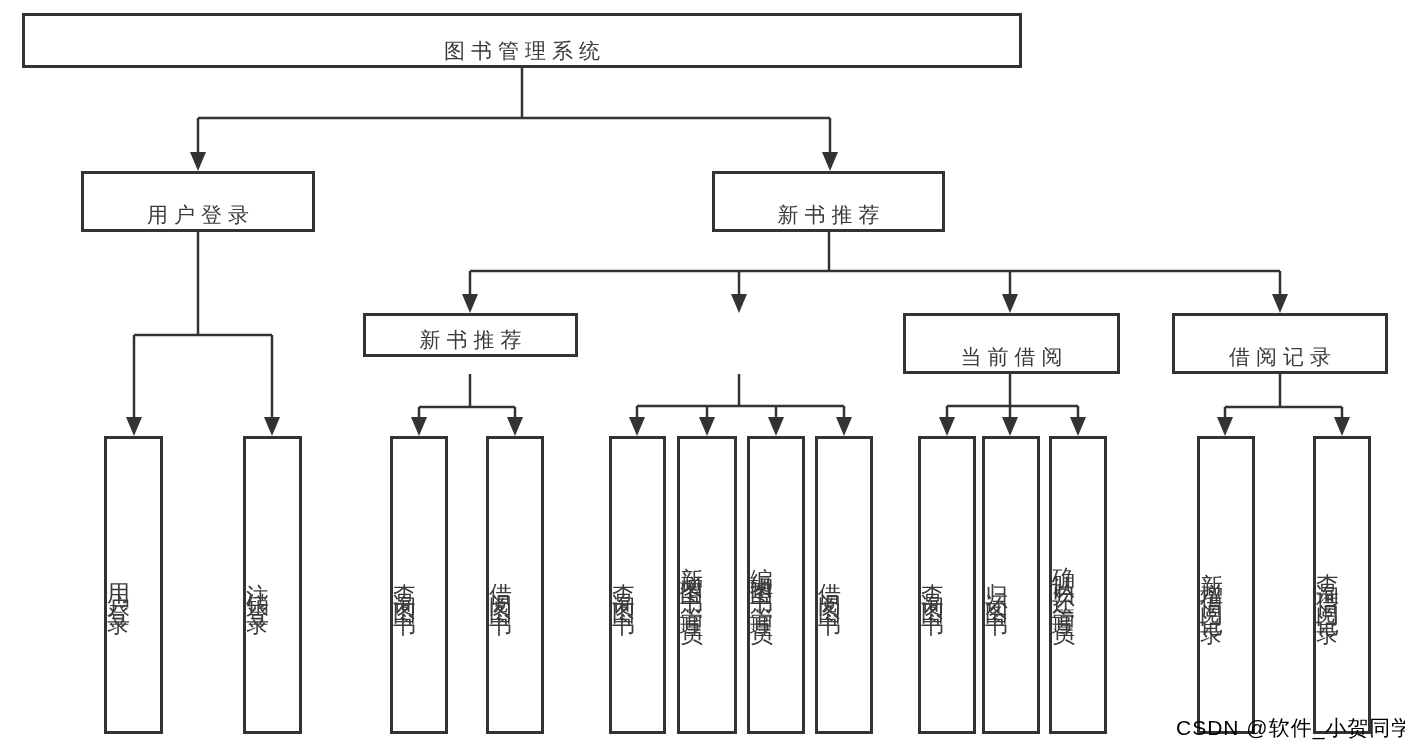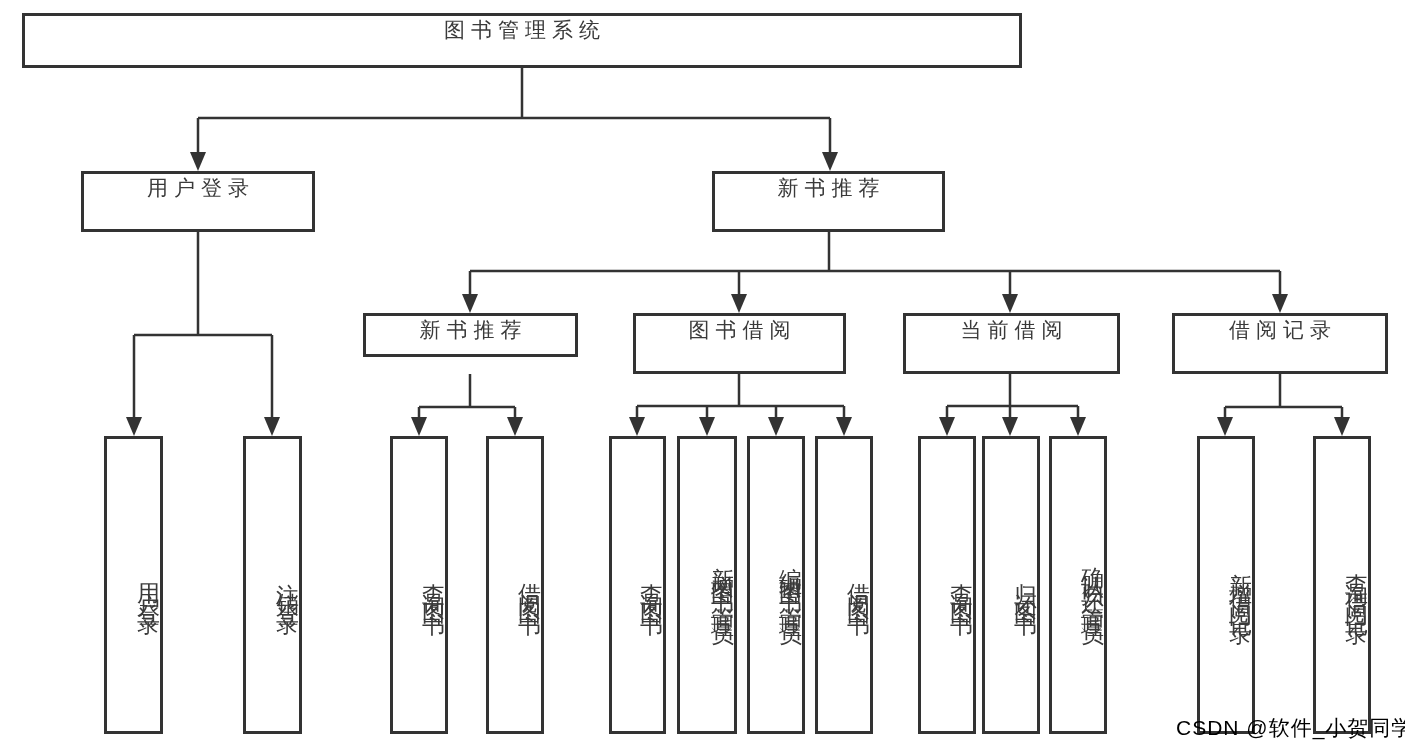--- a/index.html
+++ b/index.html
@@ -10,21 +10,21 @@
     font-family:"Liberation Sans", sans-serif;
     overflow:hidden;
   }
   .connectors { position:absolute; left:0; top:0; width:1405px; height:747px; }
   .box {
     position:absolute;
     box-sizing:border-box;
     border:3px solid #333333;
     background:#ffffff;
     display:flex;
-    align-items:flex-start;
+    align-items:flex-end;
     justify-content:center;
     color:#3a3a3a;
   }
   .box.h { font-size:21px; letter-spacing:6px; text-indent:6px; white-space:nowrap; }
   .box.v {
     writing-mode:vertical-rl;
     text-orientation:mixed;
     font-size:23px;
     letter-spacing:10px;
     line-height:1;
@@ -100,23 +100,20 @@
   <div class="box h" style="left:81px;top:171px;width:234px;height:61px">
     <span>用户登录</span>
   </div>
   <div class="box h" style="left:712px;top:171px;width:233px;height:61px">
     <span>新书推荐</span>
   </div>
 
   <div class="box h" style="left:363px;top:313px;width:215px;height:44px">
     <span>新书推荐</span>
   </div>
-  <div class="box h" style="left:633px;top:313px;width:213px;height:61px">
-    <span>图书借阅</span>
-  </div>
   <div class="box h" style="left:903px;top:313px;width:217px;height:61px">
     <span>当前借阅</span>
   </div>
   <div class="box h" style="left:1172px;top:313px;width:216px;height:61px">
     <span>借阅记录</span>
   </div>
 
   <div class="box v" style="left:104px;top:436px;width:59px;height:298px">
     <span>用户登录</span>
   </div>

